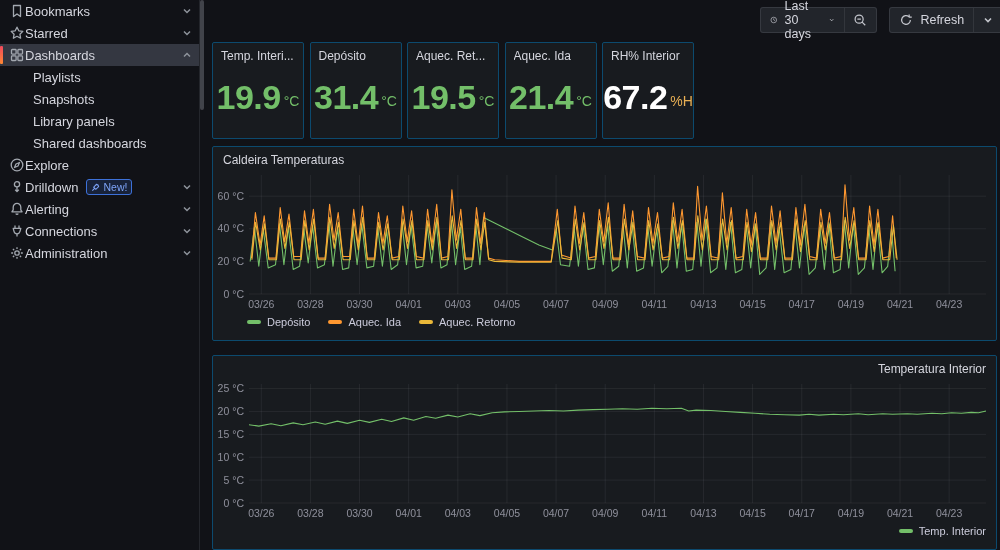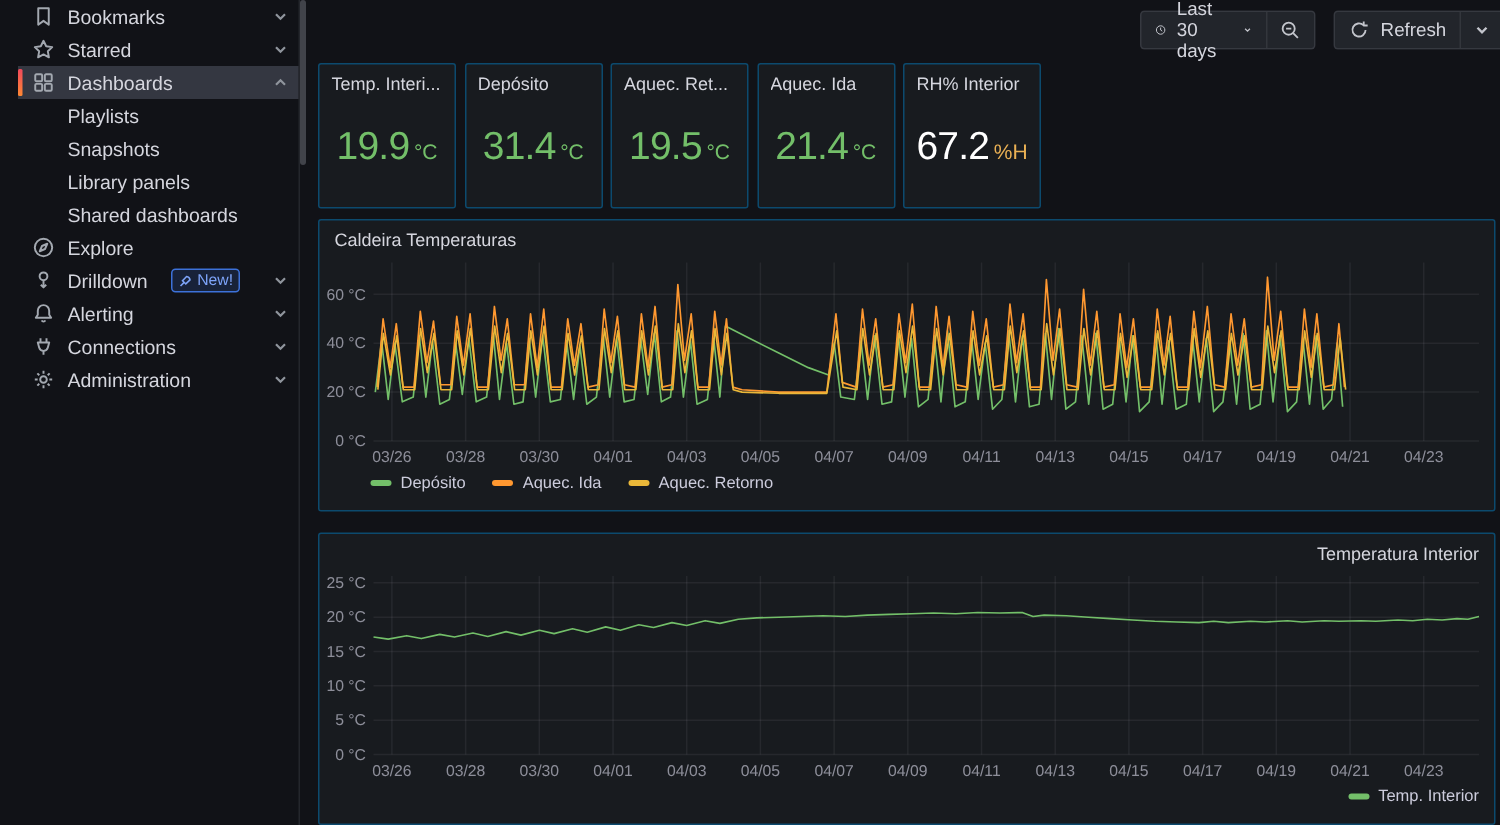--- a/index.html
+++ b/index.html
@@ -9,24 +9,23 @@
     font-family:"Liberation Sans","DejaVu Sans",sans-serif;
     color:#ccccdc;
     position:relative;
   }
   
   .sidebar {
     position:absolute; left:0; top:0; width:200px; height:550px;
     background:#111217; border-right:1px solid #24262c; padding-top:0;
   }
   .nav-item {
-    height:22px; display:flex; align-items:center; gap:8px;
+    height:22px; display:flex; align-items:center; 
     padding:0 6px 0 9px; cursor:pointer; position:relative; font-size:13px;
     color:#d5d6de;
-    margin-left:12px;
   }
   .nav-item .ico { width:16px; height:16px; flex:0 0 16px; display:flex; align-items:center; justify-content:center; }
   .nav-item .lbl { flex:1 1 auto; white-space:nowrap; overflow:hidden; }
   .nav-item.child { padding-left:33px; }
   .nav-item.active { background:#343741; }
   .nav-item.active::before {
     content:""; position:absolute; left:0; top:2px; bottom:2px; width:3px;
     background:linear-gradient(#f2495c,#ff8833); border-radius:1px;
   }
   .chev { width:12px; height:12px; flex:0 0 12px; color:#8e939b; }
@@ -53,21 +52,21 @@
   
   .panel {
     position:absolute; background:#181b1f; border:1px solid #0c4a6e; border-radius:2px;
   }
   .stat-title, .panel-title {
     font-size:12px; font-weight:500; color:#d5d6de; white-space:nowrap;
     overflow:hidden; text-overflow:ellipsis;
   }
   .stat { padding:6px 8px; display:flex; flex-direction:column; }
   .stat-value-wrap { flex:1; display:flex; align-items:center; justify-content:center; gap:3px; }
-  .stat-value { font-size:26px; font-weight:400; letter-spacing:-0.5px; }
+  .stat-value { font-size:34px; font-weight:700; letter-spacing:-0.5px; }
   .stat-unit  { font-size:14px; font-weight:500; padding-top:6px; }
   .panel-chart { display:flex; flex-direction:column; }
   .panel-chart .panel-title { padding:6px 10px 2px 10px; cursor:pointer; }
   .chart-plot { height:145px; width:100%; position:relative; cursor:crosshair; }
   .chart-plot svg { display:block; }
   .legend {
     display:flex; align-items:center; gap:18px; padding:2px 10px 0 34px;
     font-size:11px; color:#ccccdc;
   }
   .legend-item { display:flex; align-items:center; gap:6px; cursor:pointer; }

